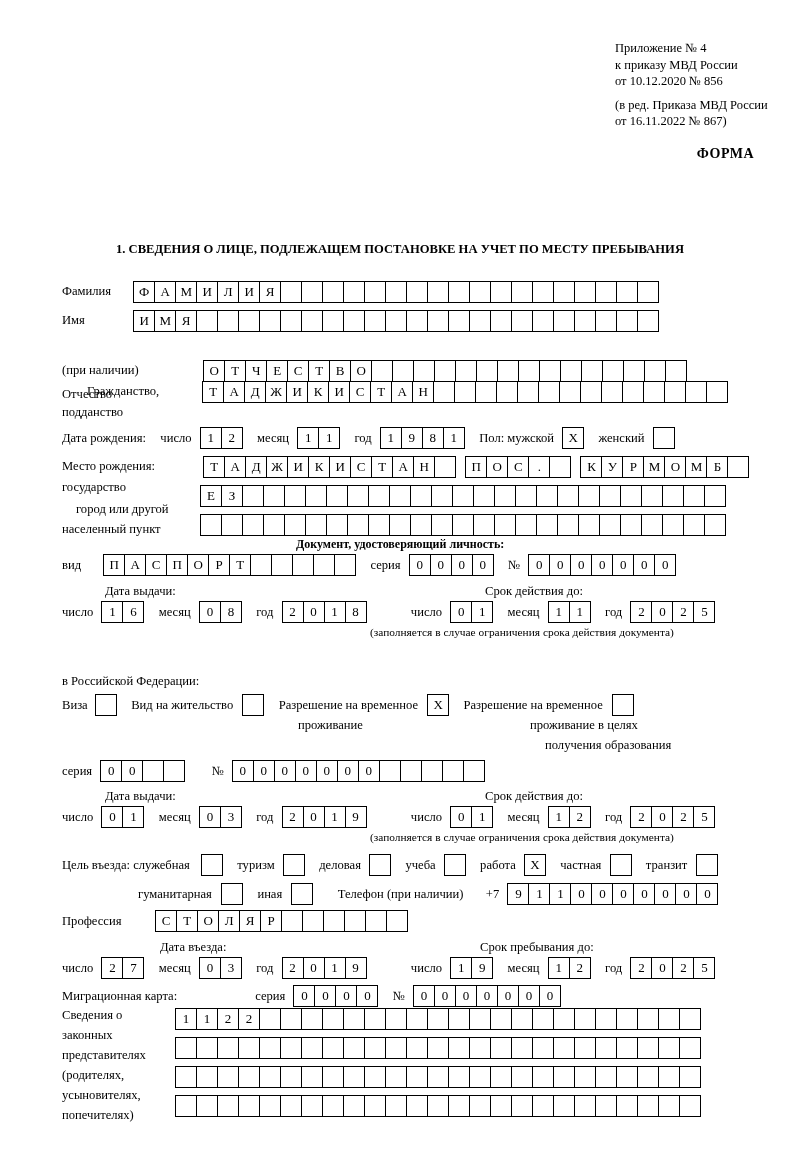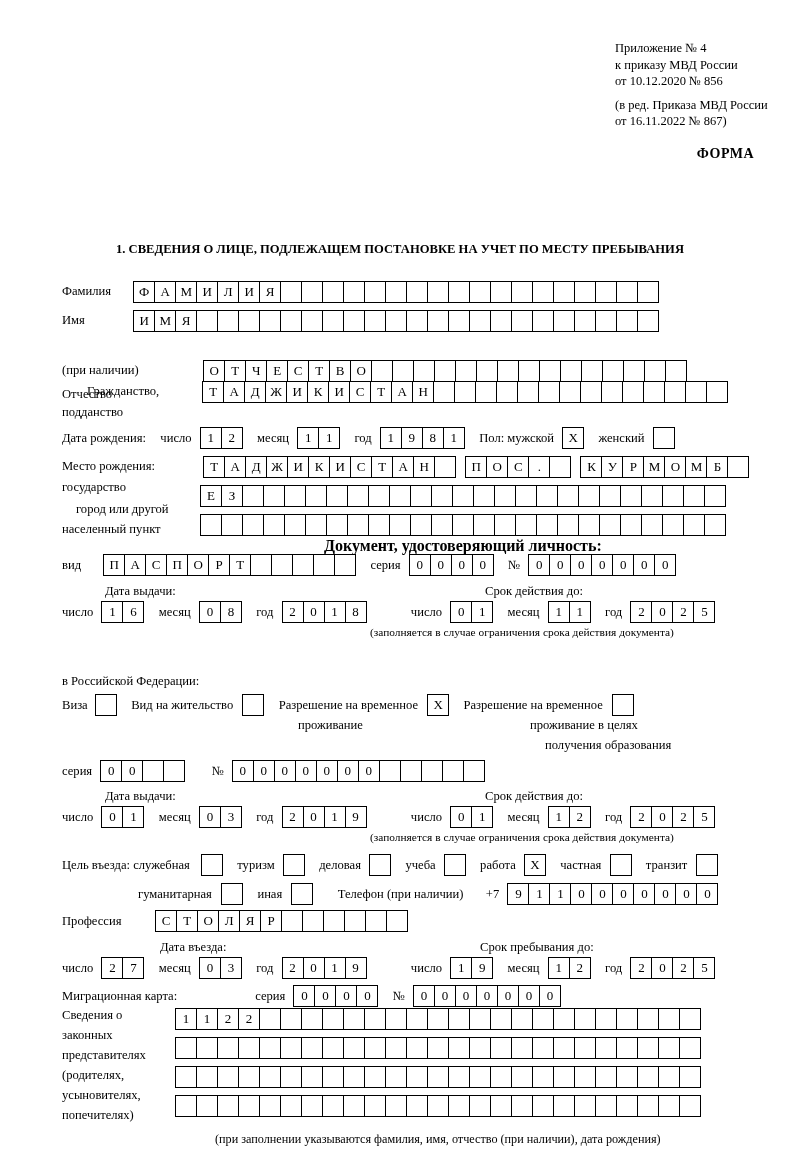--- a/index.html
+++ b/index.html
@@ -289,21 +289,21 @@
         <span class="cell"></span>
         <span class="cell"></span>
         <span class="cell"></span>
         <span class="cell"></span>
         <span class="cell"></span>
         <span class="cell"></span>
         <span class="cell"></span>
       </span>
   </div>
 
-  <div class="row bold" style="left:296px; top:537px; font-size:16px;margin-left:28px;">Документ, удостоверяющий личность:</div>
+  <div class="row bold" style="left:296px; top:537px; font-size:12px;">Документ, удостоверяющий личность:</div>
 
   <div class="row" style="left:62px; top:554px;">
     <span class="t" style="display:inline-block;width:38px;">вид</span>
     <span class="cells inl">
         <span class="cell">П</span>
         <span class="cell">А</span>
         <span class="cell">С</span>
         <span class="cell">П</span>
         <span class="cell">О</span>
         <span class="cell">Р</span>
@@ -723,15 +723,14 @@
         <span class="cell"></span>
         <span class="cell"></span>
         <span class="cell"></span>
         <span class="cell"></span>
         <span class="cell"></span>
         <span class="cell"></span>
         <span class="cell"></span>
       </span>
   </div>
 
-  <div class="row" style="left:215px; top:1132px; font-size:12.2px;">(при заполнении указываются фамилия, имя, отчество (при наличии), дата рождения)</div>
 
 </div>
 
 </body></html>

